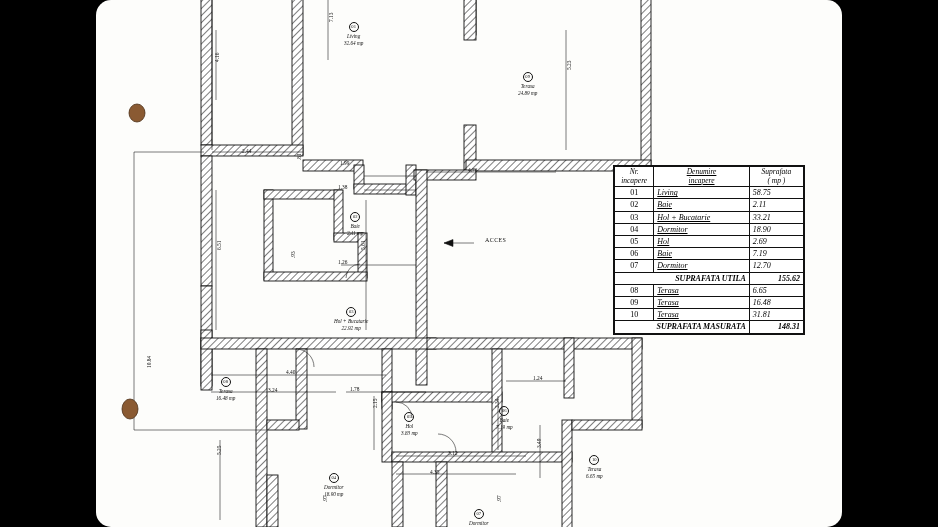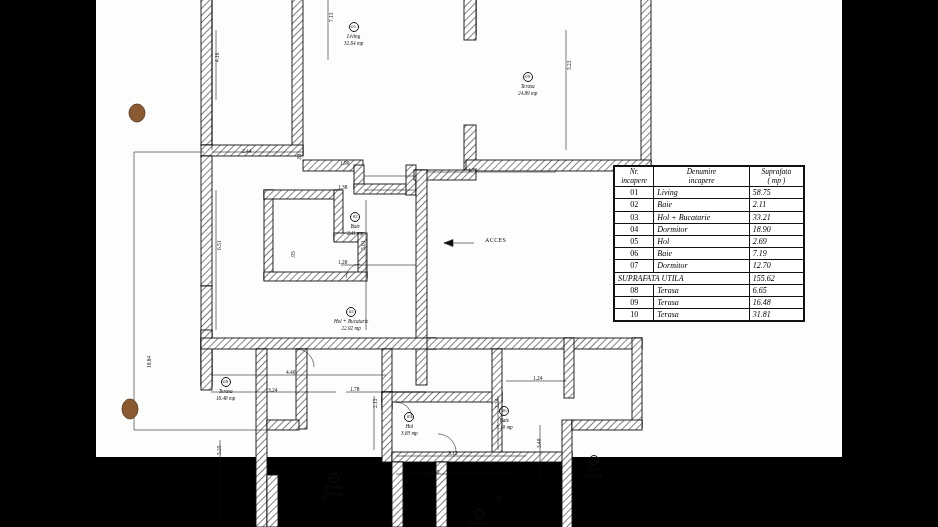--- a/index.html
+++ b/index.html
@@ -1,28 +1,28 @@
 <!DOCTYPE html>
 <html><head>
 <meta charset="utf-8">
 <style>
   html,body{margin:0;padding:0;background:#000;}
   body{width:938px;height:527px;overflow:hidden;font-family:"Liberation Sans",sans-serif;}
   #stage{position:relative;width:938px;height:527px;background:#000;}
-  #sheet{position:absolute;left:96px;top:0;width:746px;height:457px;background:#fdfdfb;}
+  #sheet{position:absolute;left:96px;top:0;width:746px;height:527px;background:#fdfdfb;border-radius:15px;}
   .plan{position:absolute;left:0;top:0;width:746px;height:527px;}
   .tbl{position:absolute;left:517px;top:165px;width:190px;background:#fff;border:1px solid #111;
        font-family:"Liberation Serif",serif;font-size:8px;color:#000;}
   .tbl table{border-collapse:collapse;width:100%;}
   .tbl td,.tbl th{border:1px solid #111;padding:1px 3px;line-height:1.15;font-weight:normal;}
   .tbl th{font-style:italic;text-align:center;font-size:7.5px;}
   .c-nr{width:34px;text-align:center;}
-  .c-den{width:104px;font-style:italic;}
+  .c-den{width:104px;font-style:italic;text-decoration:underline;}
   .c-sup{width:52px;font-style:italic;text-align:left;padding-left:4px;margin-left:28px;}
-  .sum td{font-style:italic;font-weight:normal;}
+  .sum td{font-style:italic;font-weight:bold;text-align:right;}
   .room{position:absolute;text-align:center;font-family:"Liberation Serif",serif;
         font-size:5.2px;line-height:1.35;color:#111;font-style:italic;}
   .room .cir{display:block;width:8px;height:8px;border:0.6px solid #111;border-radius:50%;
         margin:0 auto 1px;font-size:4.6px;line-height:8px;font-style:normal;}
   .dim{position:absolute;font-family:"Liberation Serif",serif;font-size:5.4px;color:#111;white-space:nowrap;}
   .dimv{transform-origin:0 0;transform:rotate(-90deg);}
   .acces{position:absolute;font-family:"Liberation Serif",serif;font-size:6px;color:#111;letter-spacing:.4px;}
 </style>
 </head>
 <body>
@@ -246,18 +246,22 @@
             <tr>
               <td class="c-nr">09</td>
               <td class="c-den">Terasa</td>
               <td class="c-sup">16.48</td>
             </tr>
             <tr>
               <td class="c-nr">10</td>
               <td class="c-den">Terasa</td>
               <td class="c-sup">31.81</td>
             </tr>
+            <tr class="sum">
+              <td colspan="2">SUPRAFATA MASURATA</td>
+              <td class="c-sup">148.31</td>
+            </tr>
           </tbody>
       </table>
     </div>
 
   </div>
 </div>
 
 </body></html>

